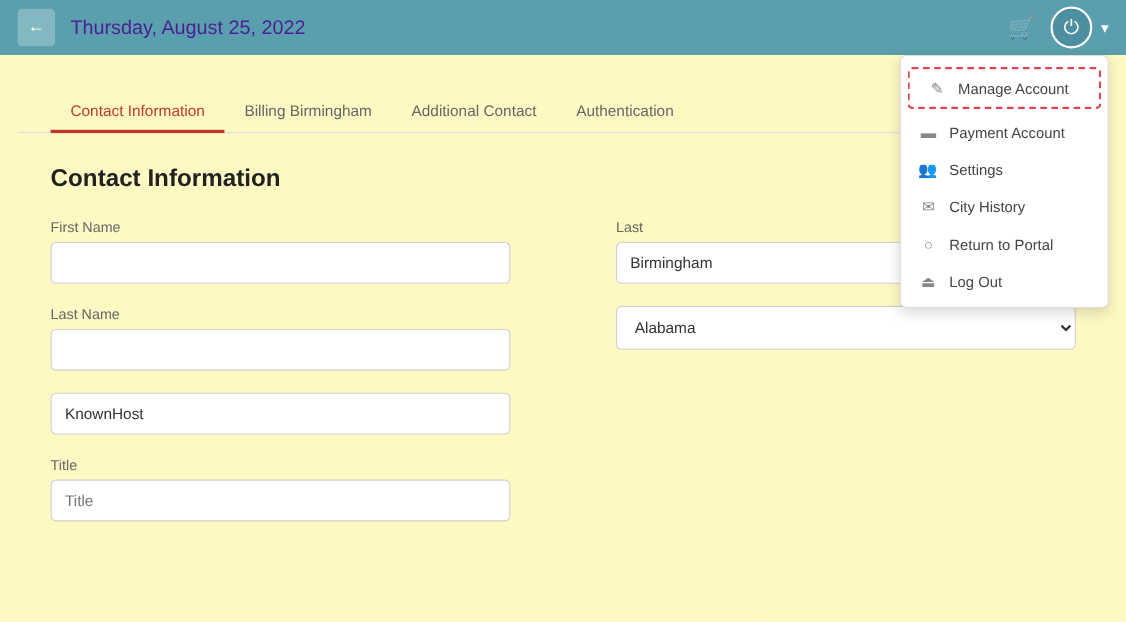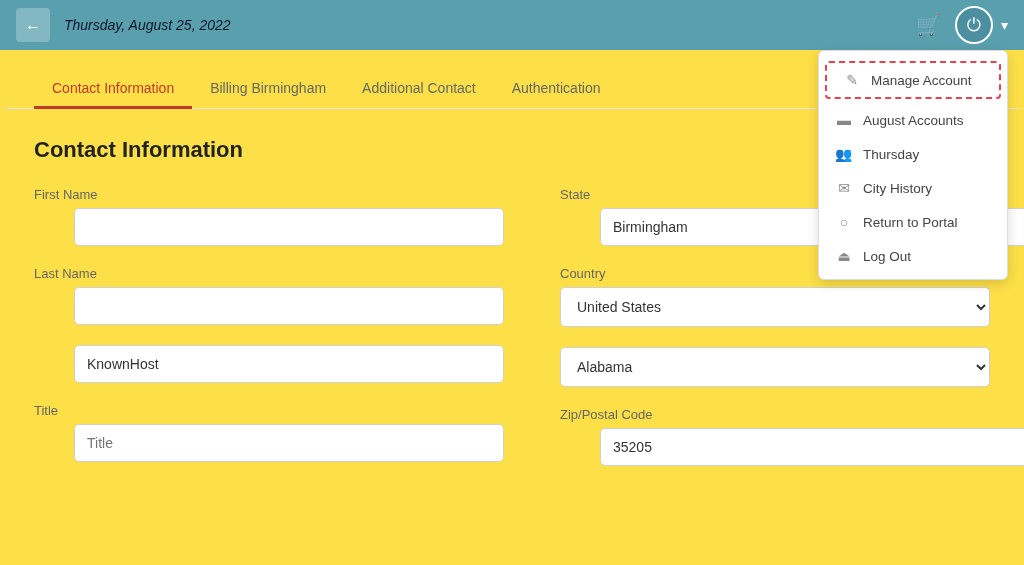--- a/index.html
+++ b/index.html
@@ -26,23 +26,22 @@
       width: 34px;
       height: 34px;
       display: flex;
       align-items: center;
       justify-content: center;
       cursor: pointer;
       color: white;
       font-size: 16px;
     }
     .header-date {
-      color: #0f172a;
-      font-size: 14px;
-      font-style: italic;
+      color: #4c1d95;
+      font-size: 18px;
     }
     .header-right {
       display: flex;
       align-items: center;
       gap: 8px;
     }
     .header-icon-btn {
       background: none;
       border: none;
       cursor: pointer;
@@ -104,23 +103,23 @@
     }
     .dropdown-item-icon {
       font-size: 14px;
       color: #888;
       width: 18px;
       text-align: center;
     }
 
     
     .main {
-      background: #fde047;
+      background: #fef9c3;
       min-height: calc(565px - 50px);
-      padding: 4px;
+      padding: 16px;
     }
 
     
     .tabs {
       display: flex;
       align-items: flex-end;
       border-bottom: 1px solid #e0e0e0;
       padding: 0 30px;
       padding-top: 16px;
     }
@@ -164,21 +163,20 @@
     }
     .form-input {
       width: 100%;
       padding: 10px 12px;
       border: 1px solid #d0d0d0;
       border-radius: 5px;
       font-size: 14px;
       color: #333;
       outline: none;
       background: white;
-      margin-left: 40px;
     }
     .form-select {
       width: 100%;
       padding: 10px 12px;
       border: 1px solid #d0d0d0;
       border-radius: 5px;
       font-size: 14px;
       color: #333;
       outline: none;
       background: white;
@@ -211,25 +209,25 @@
 
 <div class="dropdown-menu">
   <div class="manage-account-item">
     <div class="dropdown-item">
       <span class="dropdown-item-icon">✎</span>
       <span>Manage Account</span>
     </div>
   </div>
   <div class="dropdown-item">
     <span class="dropdown-item-icon">▬</span>
-    <span>August Accounts</span>
+    <span>Payment Account</span>
   </div>
   <div class="dropdown-item">
     <span class="dropdown-item-icon">👥</span>
-    <span>Thursday</span>
+    <span>Settings</span>
   </div>
   <div class="dropdown-item">
     <span class="dropdown-item-icon">✉</span>
     <span>City History</span>
   </div>
   <div class="dropdown-item">
     <span class="dropdown-item-icon">○</span>
     <span>Return to Portal</span>
   </div>
   <div class="dropdown-item">
@@ -273,38 +271,26 @@
           <input class="form-input" type="text" value="KnownHost" style="">
         </div>
         <div class="form-group">
           <label class="form-label">Title</label>
           <input class="form-input" type="text" placeholder="Title" style="">
         </div>
       </div>
 
       <div>
         <div class="form-group">
-          <label class="form-label">State</label>
+          <label class="form-label">Last</label>
           <input class="form-input" type="text" value="Birmingham" style="">
-        </div>
-        <div class="form-group">
-          <label class="form-label">Country</label>
-          <select class="form-select">
-            <option selected="">United States</option>
-            <option>Canada</option>
-            <option>United Kingdom</option>
-          </select>
         </div>
         <div class="form-group">
           <select class="form-select">
             <option selected="">Alabama</option>
             <option>Alaska</option>
             <option>Arizona</option>
           </select>
         </div>
-        <div class="form-group">
-          <label class="form-label">Zip/Postal Code</label>
-          <input class="form-input" type="text" value="35205" style="">
-        </div>
       </div>
     </div>
   </div>
 </div>
 
 </body></html>

